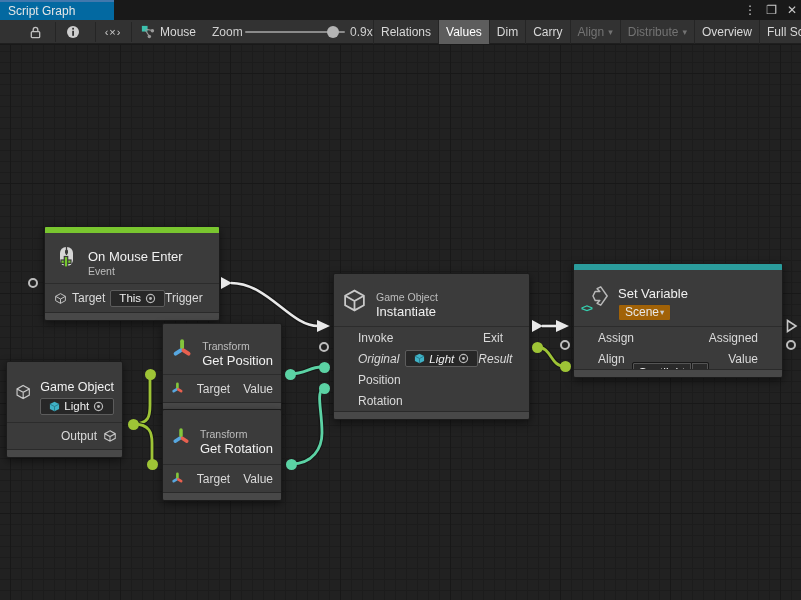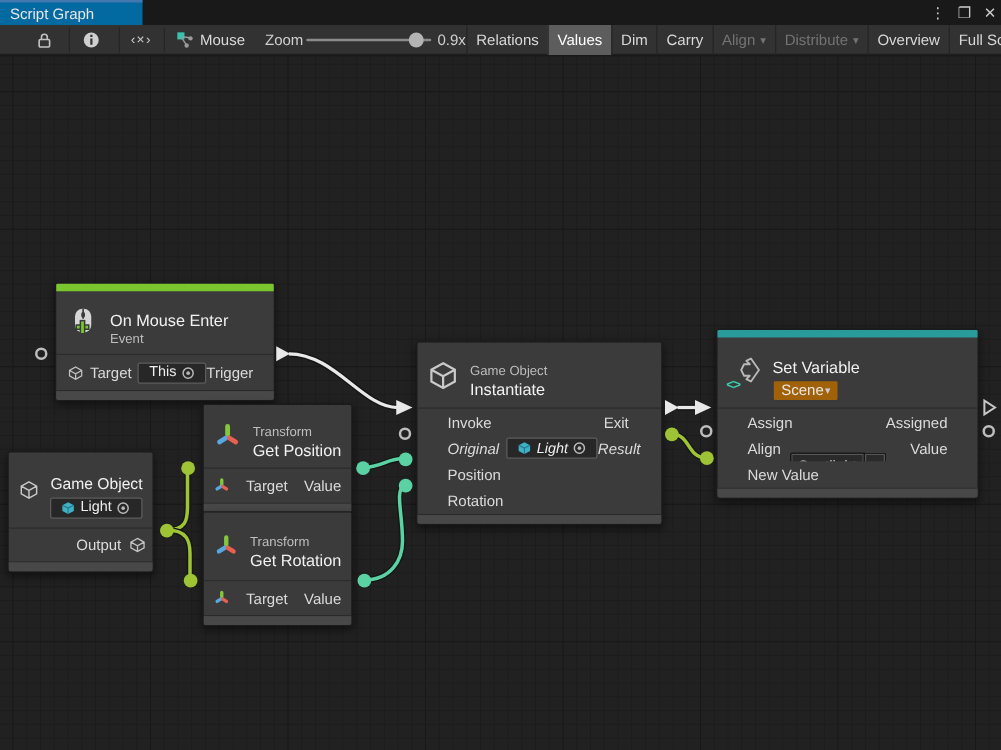--- a/index.html
+++ b/index.html
@@ -393,23 +393,20 @@
         <div class="nrow" style="height:21px;padding:0 24px;justify-content:space-between;">
           <span style="display:inline-flex;align-items:center;gap:7px;">
             <span class="plabel">Align</span>
             <span class="field-group">
               <span class="field-text">Spotlight</span>
               <span class="field-btn">▾</span>
             </span>
           </span>
           <span class="plabel">Value</span>
         </div>
-        <div class="nrow" style="height:21px;padding:0 24px;">
-          <span class="plabel">New Value</span>
-        </div>
       </div>
       <div class="nfoot"></div>
     </div>
 
     <div class="port p-hollow" style="left:28px;top:233px;"></div>
 
     <div class="port p-dot lime" style="left:128px;top:374px;"></div>
 
     <div class="port p-dot lime" style="left:145px;top:324px;"></div>
     <div class="port p-dot teal" style="left:285px;top:324px;"></div>

